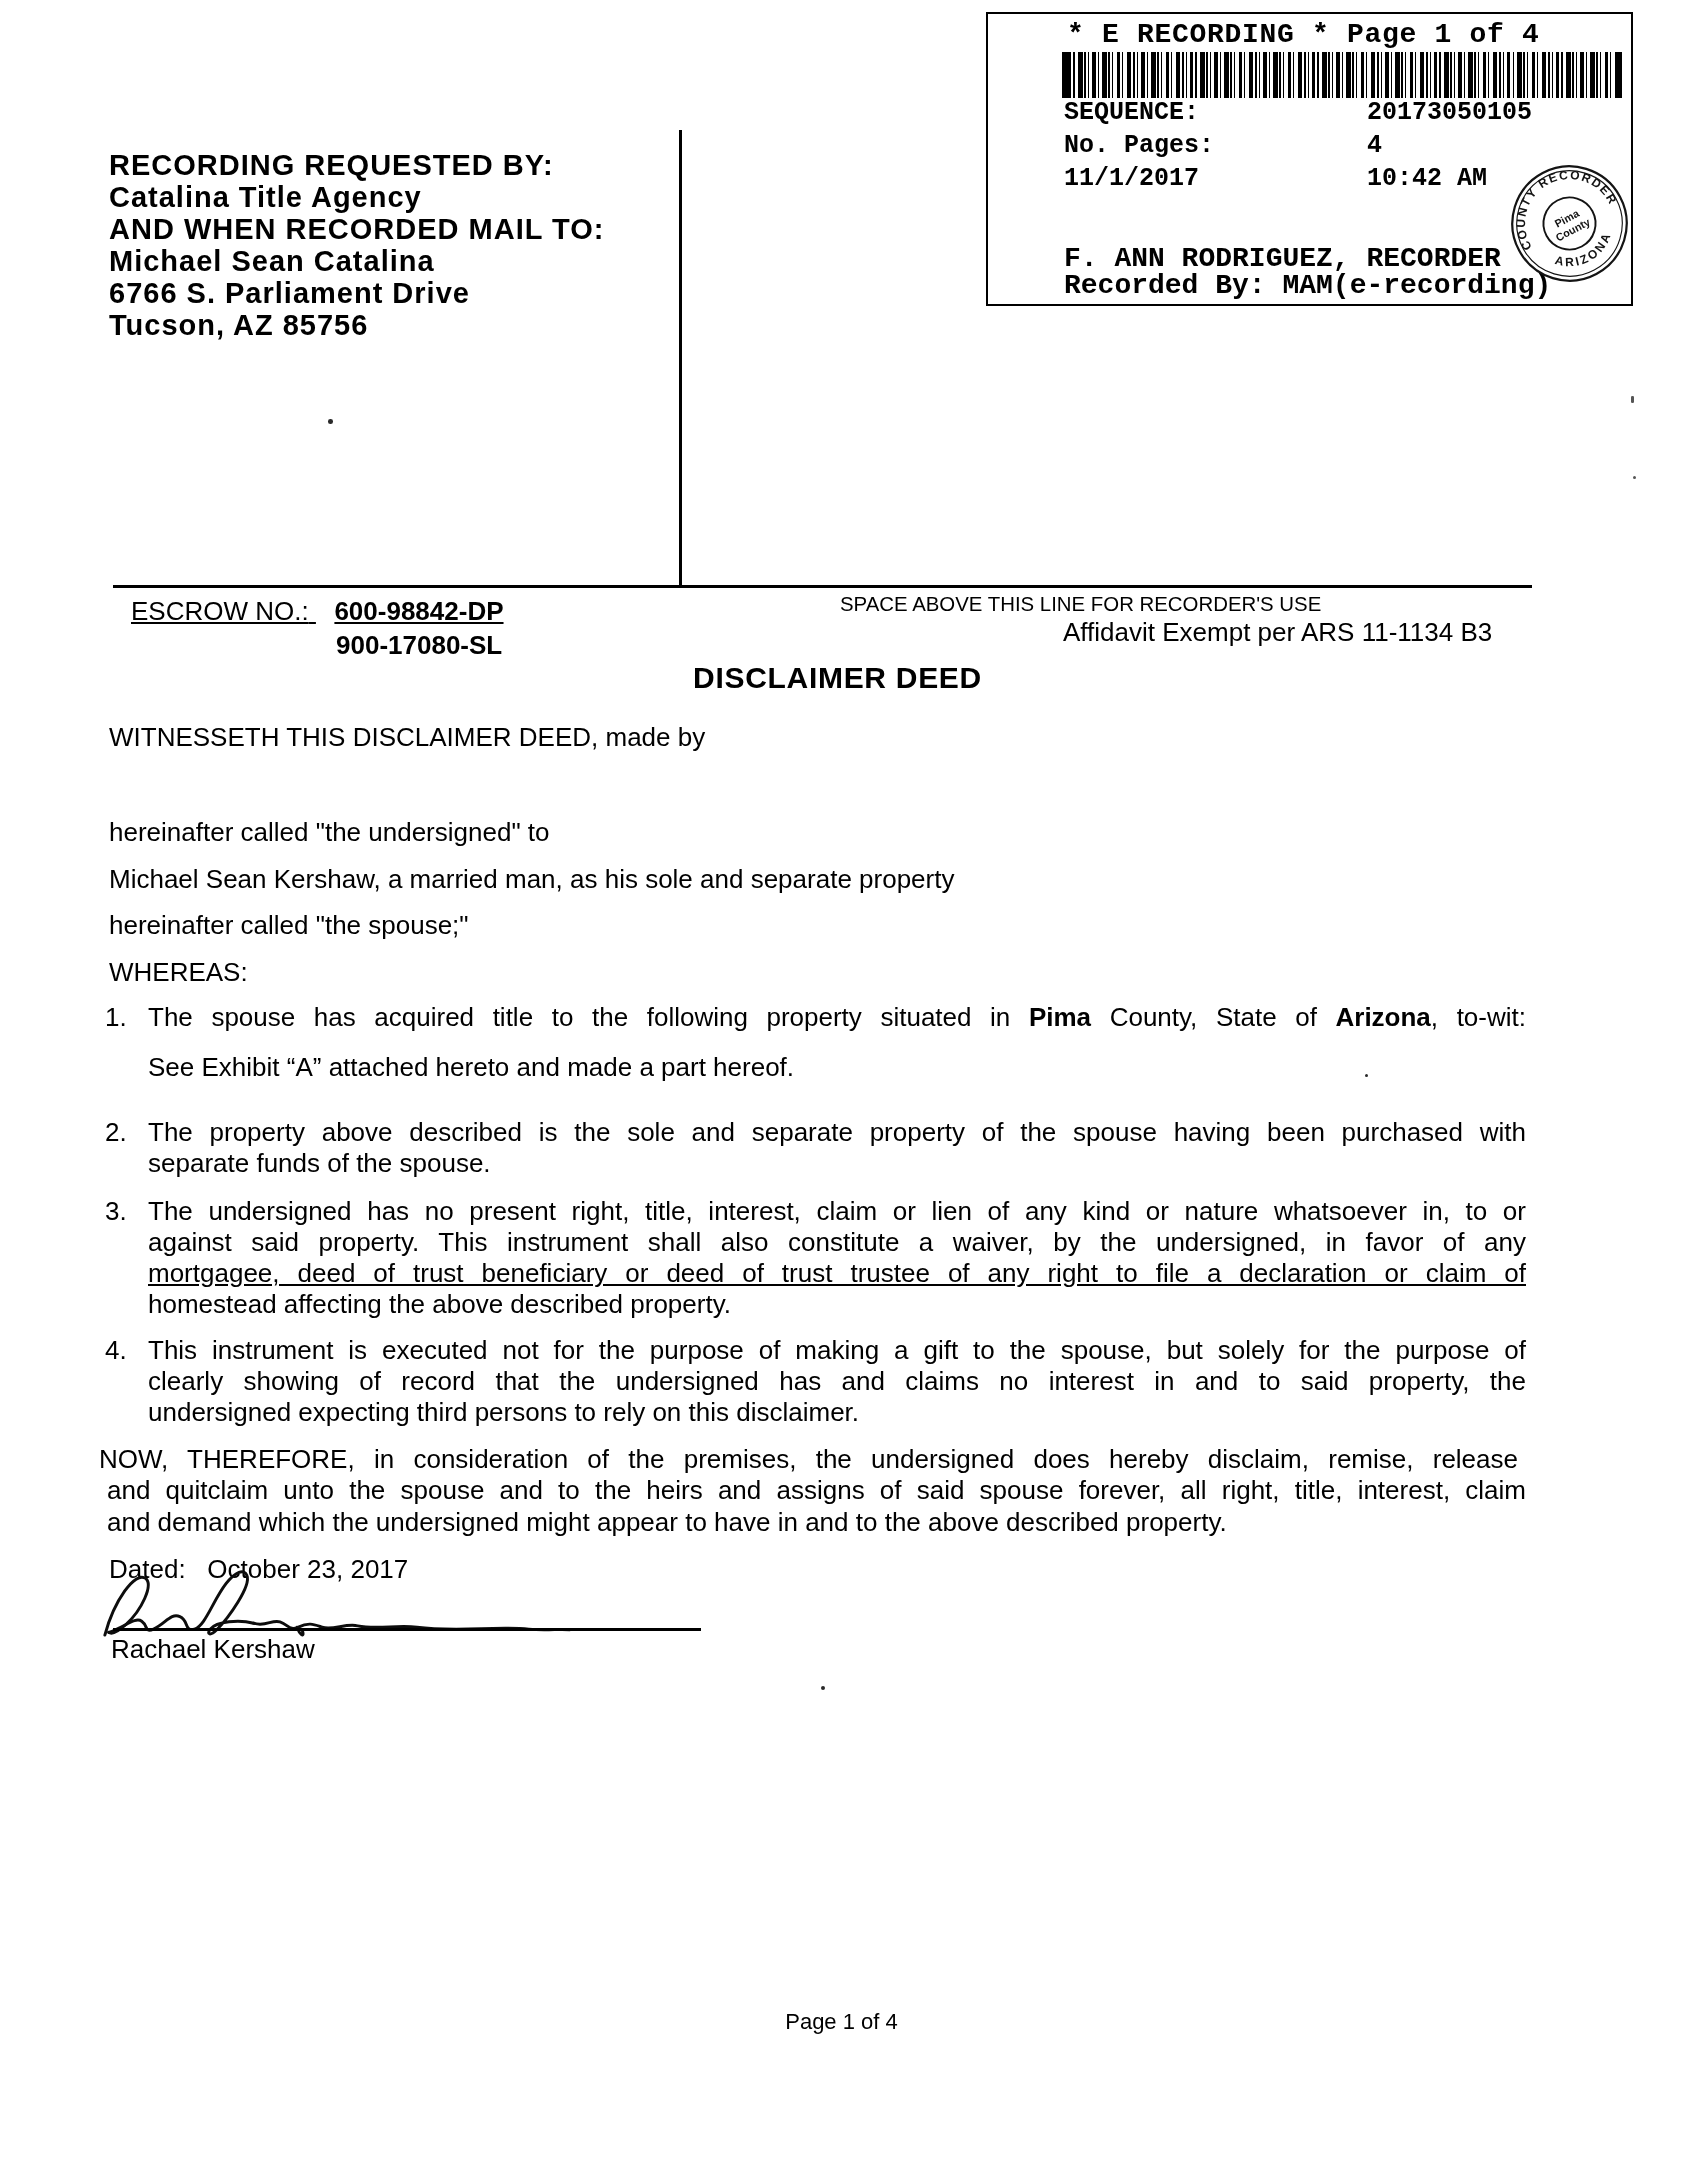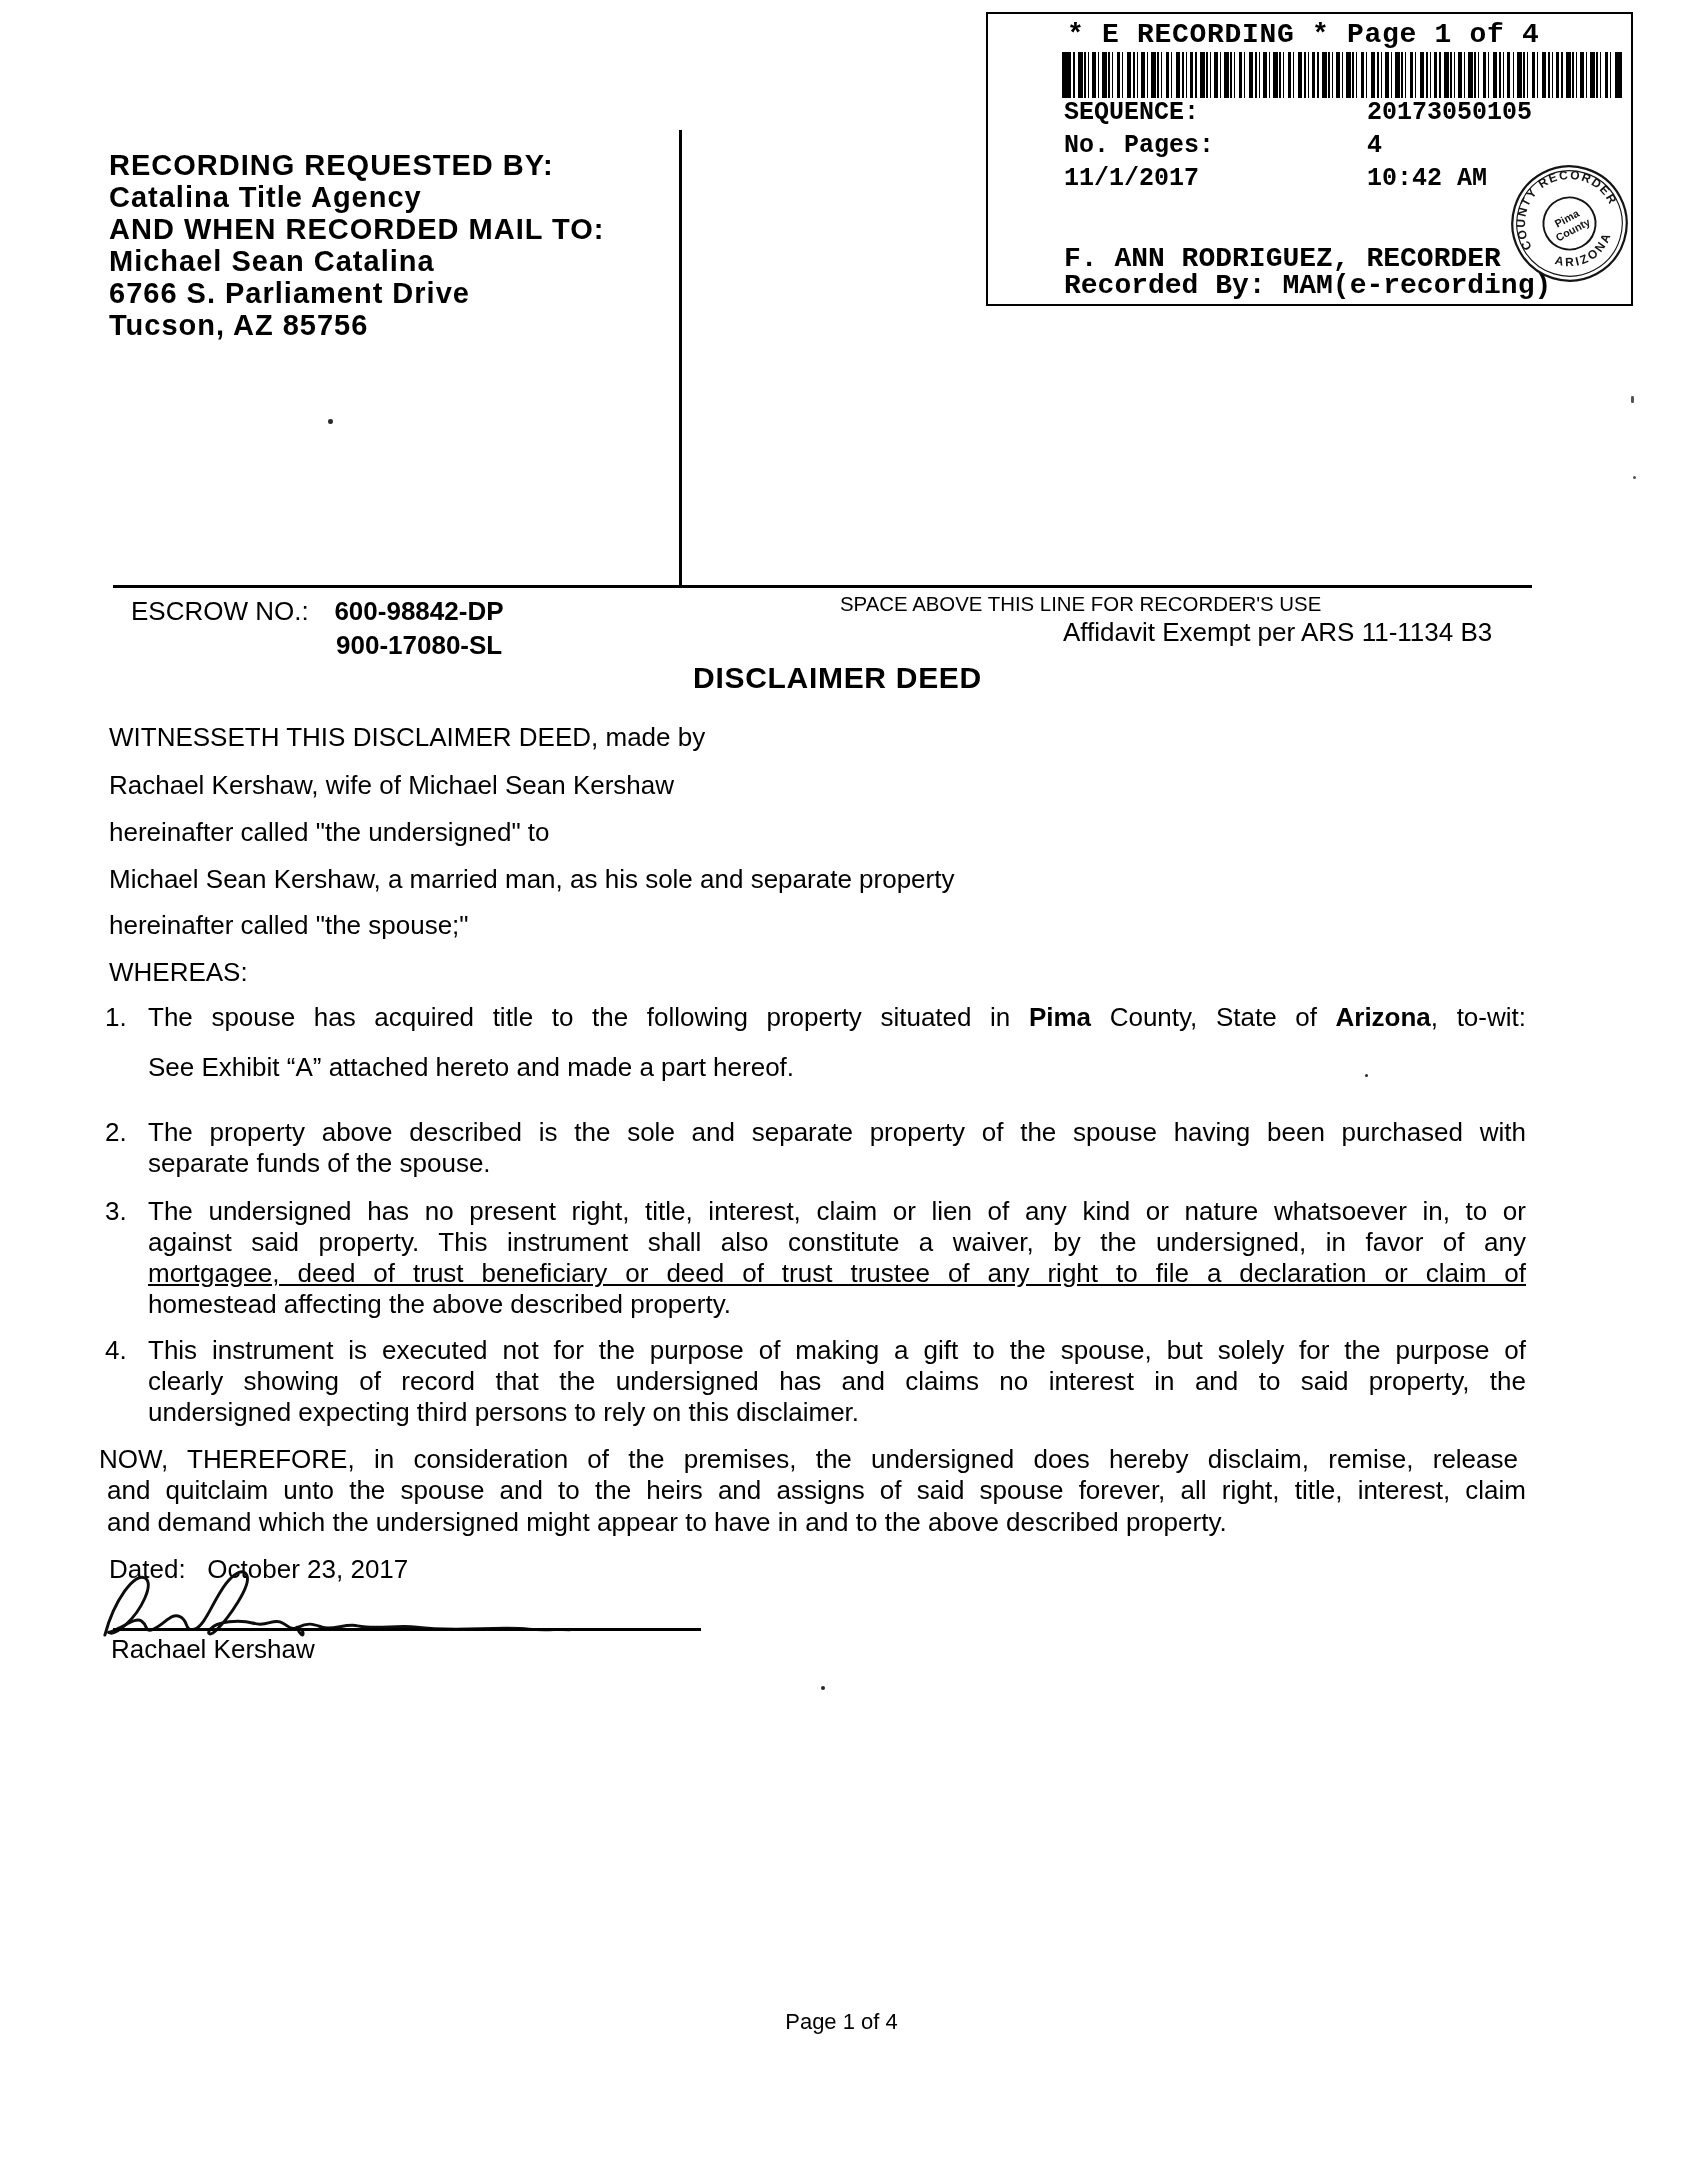--- a/index.html
+++ b/index.html
@@ -85,33 +85,32 @@
     <div>Catalina Title Agency</div>
     <div>AND WHEN RECORDED MAIL TO:</div>
     <div>Michael Sean Catalina</div>
     <div>6766 S. Parliament Drive</div>
     <div>Tucson, AZ 85756</div>
   </div>
 
   <div class="abs vline"></div>
   <div class="abs hline"></div>
 
-  <div class="abs nw" style="left:131px;top:596px;font-size:26px;">
+  <div class="abs nw" style="left:131px;top:596px;font-size:26px;text-decoration:underline;">
     <span>ESCROW NO.:</span>
     <span class="b" style="margin-left:18.5px;">600-98842-DP</span>
   </div>
   <div class="abs nw b" style="left:336px;top:630px;font-size:26px;">900-17080-SL</div>
 
   <div class="abs nw" style="left:840px;top:593px;font-size:20.4px;">SPACE ABOVE THIS LINE FOR RECORDER'S USE</div>
   <div class="abs nw" style="left:1063px;top:617px;font-size:26px;">Affidavit Exempt per ARS 11-1134 B3</div>
 
   <div class="abs b" style="left:109px;top:661px;width:1457px;text-align:center;font-size:30px;letter-spacing:0.7px;">DISCLAIMER DEED</div>
 
   <div class="abs bl nw" style="left:109px;top:722px;">WITNESSETH THIS DISCLAIMER DEED, made by</div>
-  <div class="abs bl nw" style="left:109px;top:770px;">Rachael Kershaw, wife of Michael Sean Kershaw</div>
   <div class="abs bl nw" style="left:109px;top:817px;">hereinafter called "the undersigned" to</div>
   <div class="abs bl nw" style="left:109px;top:864px;">Michael Sean Kershaw, a married man, as his sole and separate property</div>
   <div class="abs bl nw" style="left:109px;top:910px;">hereinafter called "the spouse;"</div>
   <div class="abs bl nw" style="left:109px;top:957px;">WHEREAS:</div>
 
   <div class="abs bl nw" style="left:105px;top:1002px;">1.</div>
   <div class="abs bl jl" style="left:148px;top:1002px;width:1378px;">
     <span>The spouse has acquired title to the following property situated in </span><span class="b">Pima</span><span> County, State of </span><span class="b">Arizona</span><span>, to-wit:</span>
   </div>
   <div class="abs bl nw" style="left:148px;top:1052px;">See Exhibit “A” attached hereto and made a part hereof.</div>

